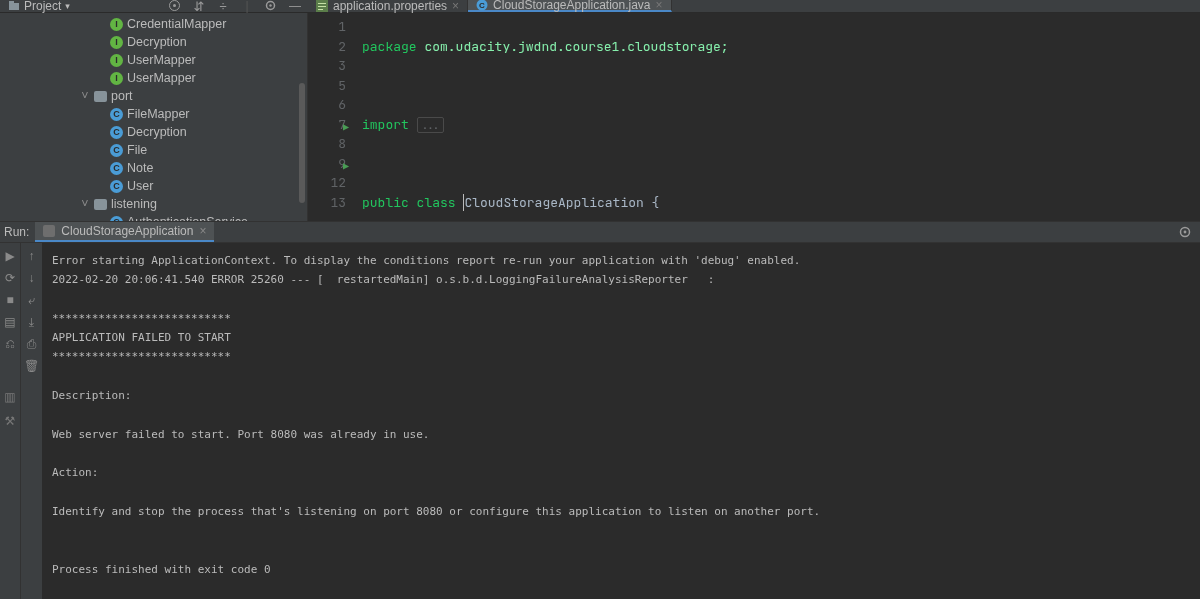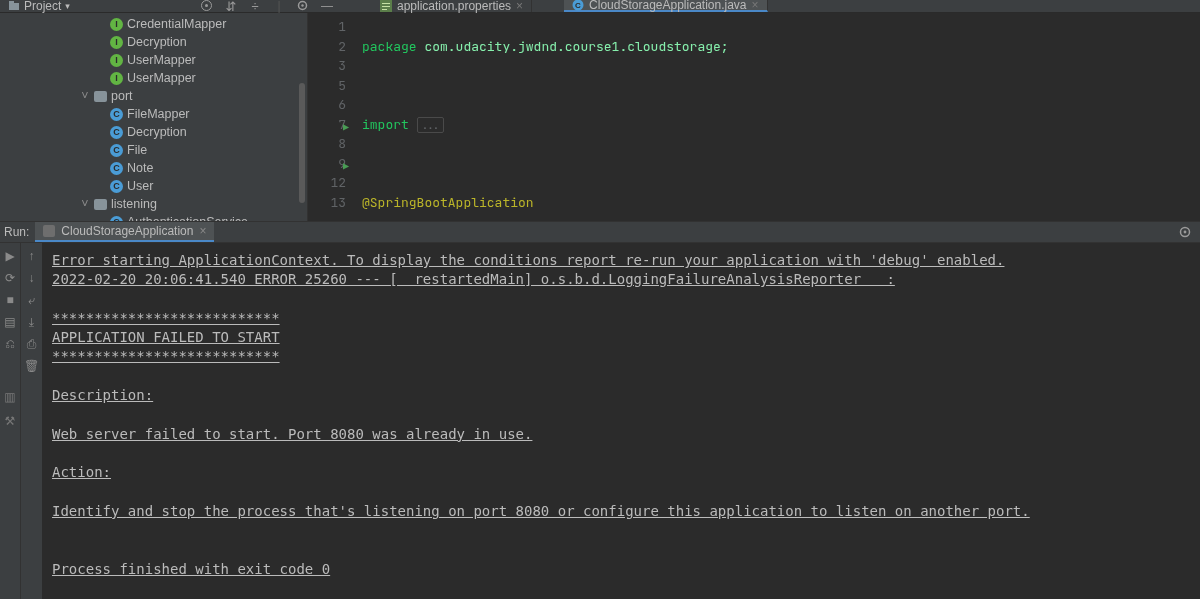--- a/index.html
+++ b/index.html
@@ -45,31 +45,31 @@
   .run-tab { display:flex; align-items:center; gap:6px; background:#4e5254; padding:2px 8px; border-bottom:2px solid #4a88c7;}
   .run-tab .ic2 { width:12px;height:12px; background:#6e6e6e; border-radius:2px;}
   .gear-right { margin-left:auto; margin-right:8px; color:#9a9a9a;}
   
   .runbody { flex:1; display:flex; background:#2b2b2b; min-height:0;}
   .run-left { width:20px; background:#3c3f41; display:flex; flex-direction:column; align-items:center; gap:8px; padding-top:6px;}
   .run-left2 { width:22px; background:#3c3f41; display:flex; flex-direction:column; align-items:center; gap:8px; padding-top:6px; border-left:1px solid #323232;}
   .run-left span, .run-left2 span { width:14px; height:14px; display:flex; align-items:center; justify-content:center; color:#8a8a8a;}
   .tri-green { color:#499c54;}
   .sq-red { color:#c75450;}
-  .console { flex:1; padding:8px 10px; font-family: Menlo, Consolas, monospace; font-size:14px; line-height:19.3px; color:#bbbbbb; white-space:pre; overflow:hidden;text-decoration:underline;}
+  .console { flex:1; padding:8px 10px; font-family: Menlo, Consolas, monospace; font-size:11px; line-height:19.3px; color:#bbbbbb; white-space:pre; overflow:hidden;}
   
   .vstrip { position:absolute; left:0; top:390px; width:20px; display:flex; flex-direction:column; gap:10px; align-items:center;}
   svg { display:block; }
 </style>
 </head>
 <body>
 
 <div class="root">
 
-  <div style="display:flex; background:#3c3f41; height:13px; align-items:stretch; border-bottom:1px solid #2a2a2a;gap:32px;">
+  <div style="display:flex; background:#3c3f41; height:13px; align-items:stretch; border-bottom:1px solid #2a2a2a;">
     <div class="proj-btn" style="width:78px;">
       <svg width="12" height="12">
           <rect x="1" y="3" width="10" height="7" fill="#87939a"></rect>
           <rect x="1" y="1" width="5" height="3" fill="#87939a"></rect>
         </svg>
       <span>Project</span>
       <span class="arrow">▾</span>
     </div>
     <div class="top-icons" style="margin-left:0; flex:0 0 230px; justify-content:flex-end;">
       <span>
@@ -191,21 +191,20 @@
           <div class="gl">8</div>
           <div class="gl">9<span class="run">▶</span></div>
           <div class="gl">12</div>
           <div class="gl">13</div>
         </div>
       <div class="code">
 <div class="line"><span class="k-orange">package</span><span class="k-pkg"> com.udacity.jwdnd.course1.cloudstorage;</span></div>
 <div class="line"></div>
 <div class="line"><span class="k-orange">import</span> <span class="fold">...</span></div>
 <div class="line"></div>
-<div class="line"><span class="k-ann">@SpringBootApplication</span></div>
 <div class="line"><span class="k-orange">public class </span><span class="caret"></span><span class="">CloudStorageApplication</span><span> {</span></div>
 <div class="line"></div>
 <div class="line"><span>    </span><span class="k-orange">public static void </span><span class="k-yellowish">main</span><span>(String[] args) { </span><span class="hint-bg"><span>SpringApplication</span><span>.</span><span class="k-ital">run</span><span>(CloudStorageApplication.</span><span class="k-orange">class</span><span>, args); }</span></span></div>
 <div class="line"></div>
 <div class="line"><span>}</span></div>
       </div>
     </div>
   </div>
 
   <div class="runhdr">

